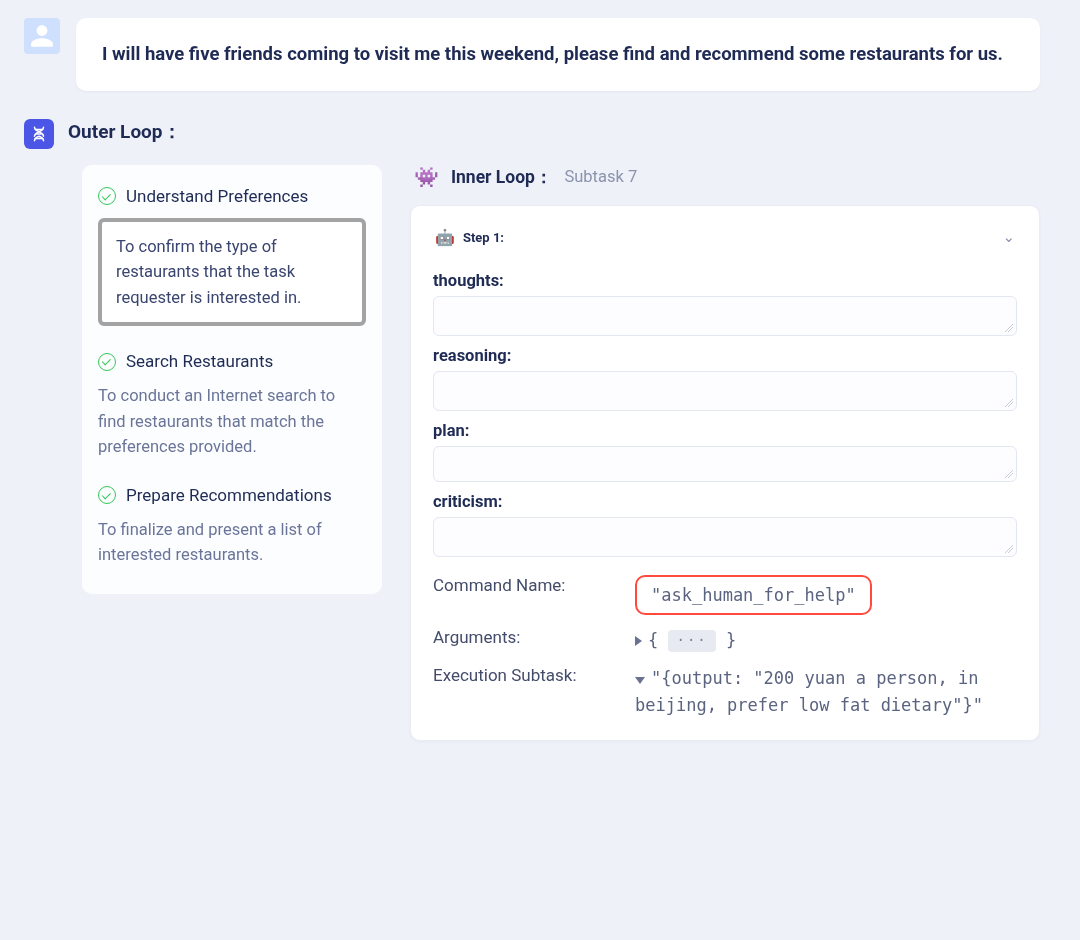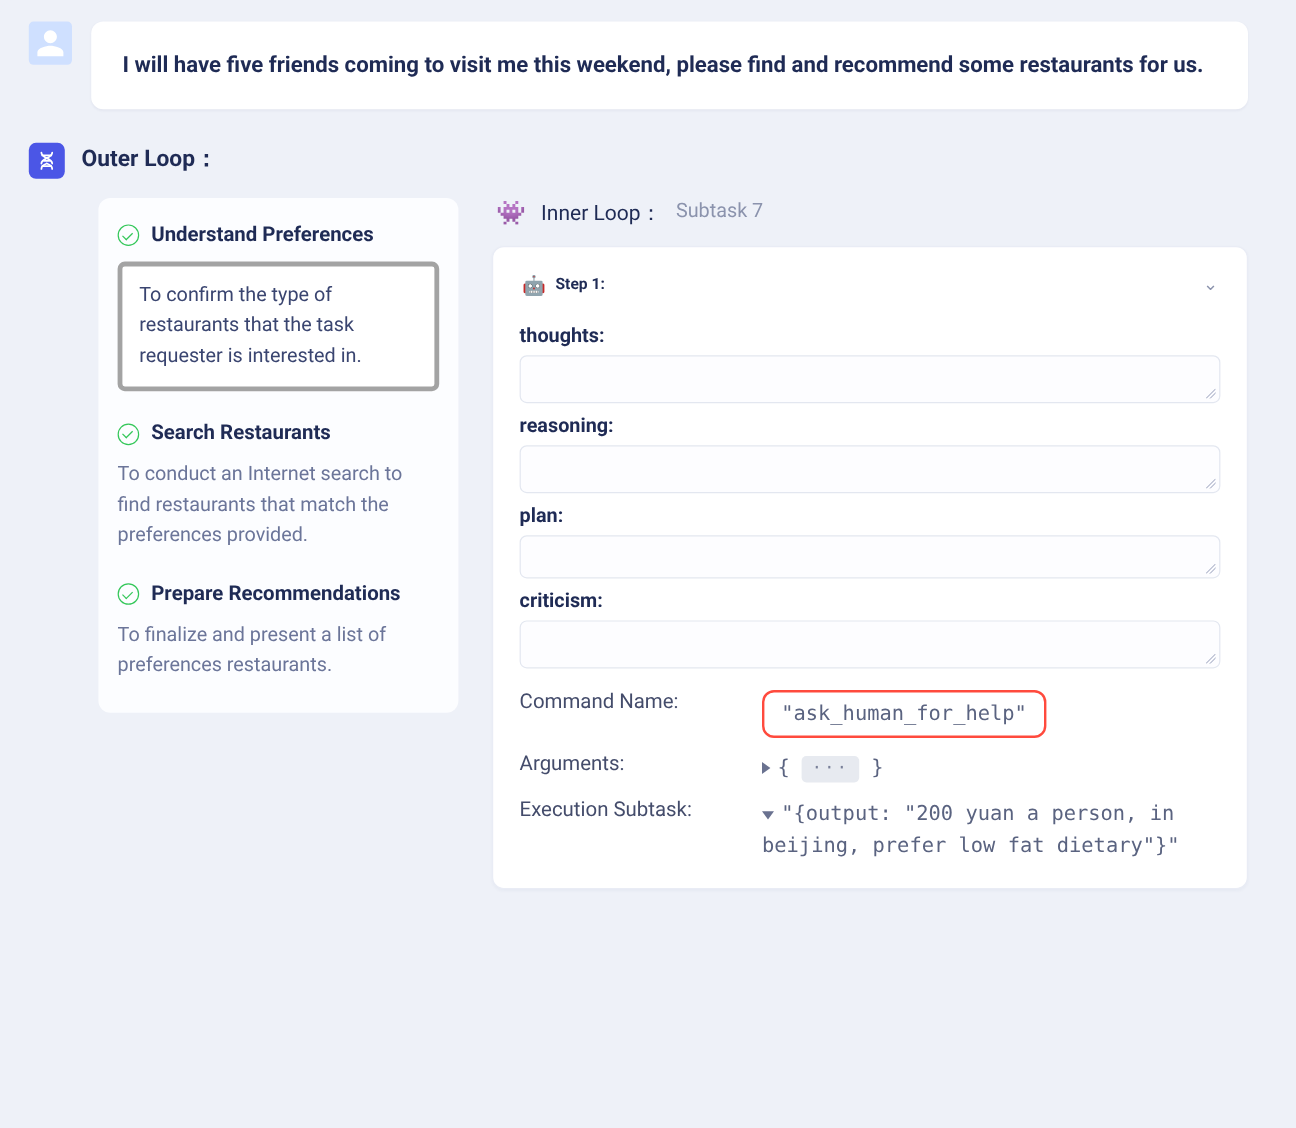--- a/index.html
+++ b/index.html
@@ -65,40 +65,40 @@
     width: 18px; height: 18px; border-radius: 50%;
     border: 1.6px solid #34c759;
     display: inline-flex; align-items: center; justify-content: center;
     flex: 0 0 18px;
   }
   .check-icon::after {
     content: ""; width: 7px; height: 4px;
     border-left: 1.8px solid #34c759; border-bottom: 1.8px solid #34c759;
     transform: rotate(-45deg) translate(0,-1px);
   }
-  .subgoal-title { font-size: 17px; font-weight: 700; color: #1f2b55; line-height: 1.35; }
+  .subgoal-title { font-size: 17px; font-weight: 400; color: #1f2b55; line-height: 1.35; }
   .subgoal-desc {
     font-size: 16.5px; color: #6b7599; line-height: 1.55;
     padding-left: 0;
   }
   .desc-card {
     border: 4px solid #a3a3a3;
     border-radius: 6px;
     padding: 12px 14px;
     font-size: 16.5px;
     color: #3a4570;
     line-height: 1.55;
     background: #ffffff;
   }
 
   
   .right-col { flex: 1; min-width: 0; }
   .inner-hdr { display: flex; align-items: center; gap: 12px; margin-bottom: 16px; padding-left: 4px; }
   .inner-emoji { font-size: 20px; }
-  .inner-title { font-size: 17.5px; font-weight: 400; color: #1f2b55; }
+  .inner-title { font-size: 17.5px; font-weight: 700; color: #1f2b55; }
   .inner-sub { font-size: 16.5px; color: #8b93ad; }
 
   .step-panel {
     background: #ffffff;
     border: 1px solid #e9ecf5;
     border-radius: 10px;
     padding: 16px 22px 22px 22px;
     box-shadow: 0 1px 3px rgba(30,40,90,0.04);
   }
   .step-hdr { display: flex; align-items: center; justify-content: space-between; padding: 6px 2px 14px 2px; }
@@ -191,21 +191,21 @@
           <span class="subgoal-title">Search Restaurants</span>
         </div>
         <div class="subgoal-desc">To conduct an Internet search to find restaurants that match the preferences provided.</div>
       </div>
 
       <div class="subgoal" style="margin-bottom:0">
         <div class="subgoal-hdr">
           <span class="check-icon"></span>
           <span class="subgoal-title">Prepare Recommendations</span>
         </div>
-        <div class="subgoal-desc">To finalize and present a list of preferences restaurants.</div>
+        <div class="subgoal-desc">To finalize and present a list of interested restaurants.</div>
       </div>
 
     </div>
 
     <div class="right-col">
       <div class="inner-hdr">
         <span class="inner-emoji">👾</span>
         <span class="inner-title">Inner Loop：</span>
         <span class="inner-sub">Subtask 7</span>
       </div>

